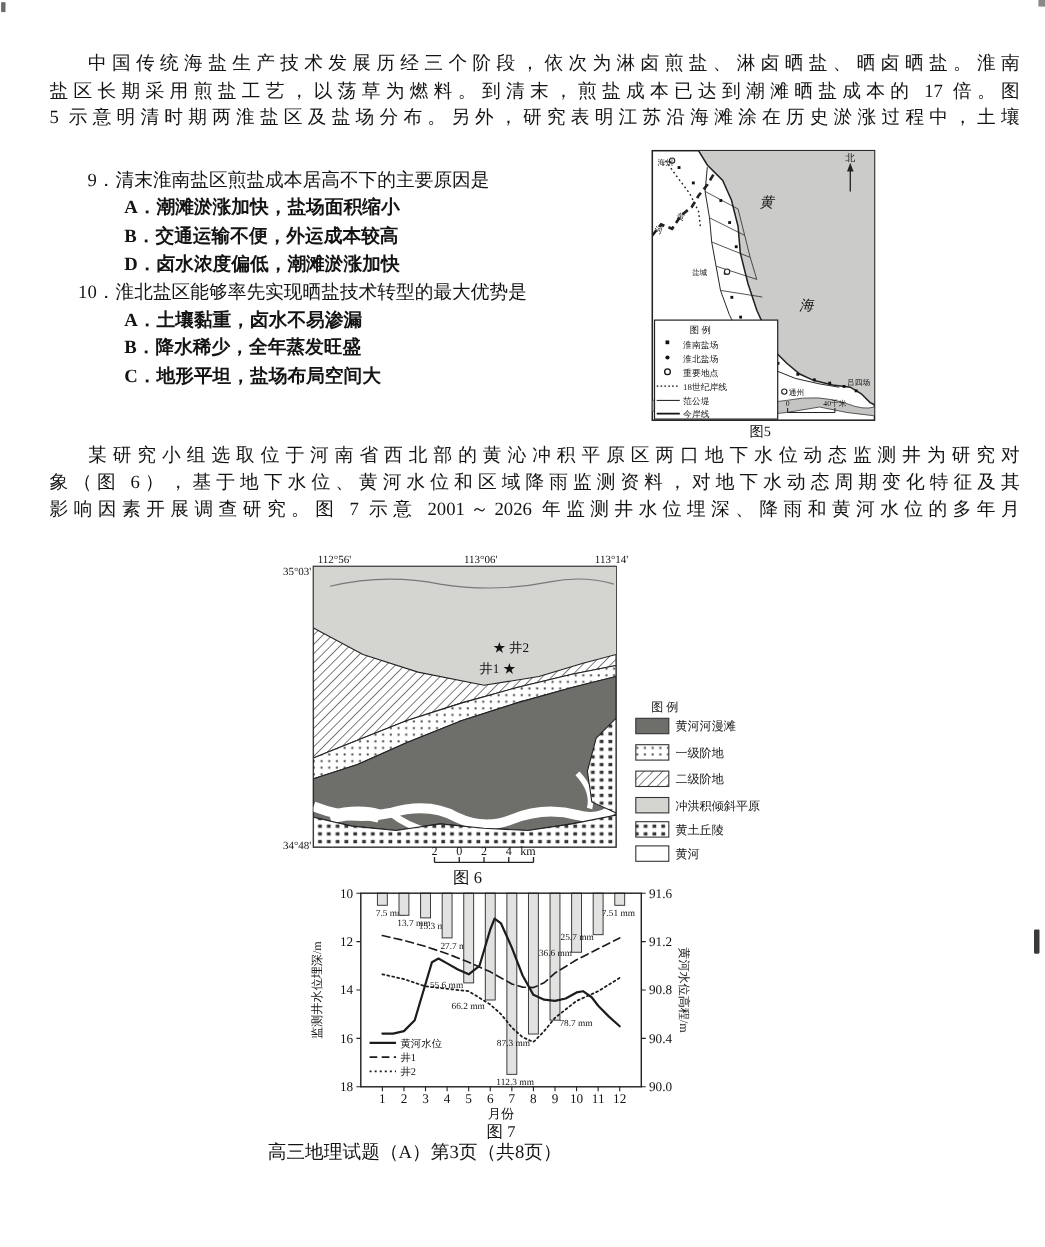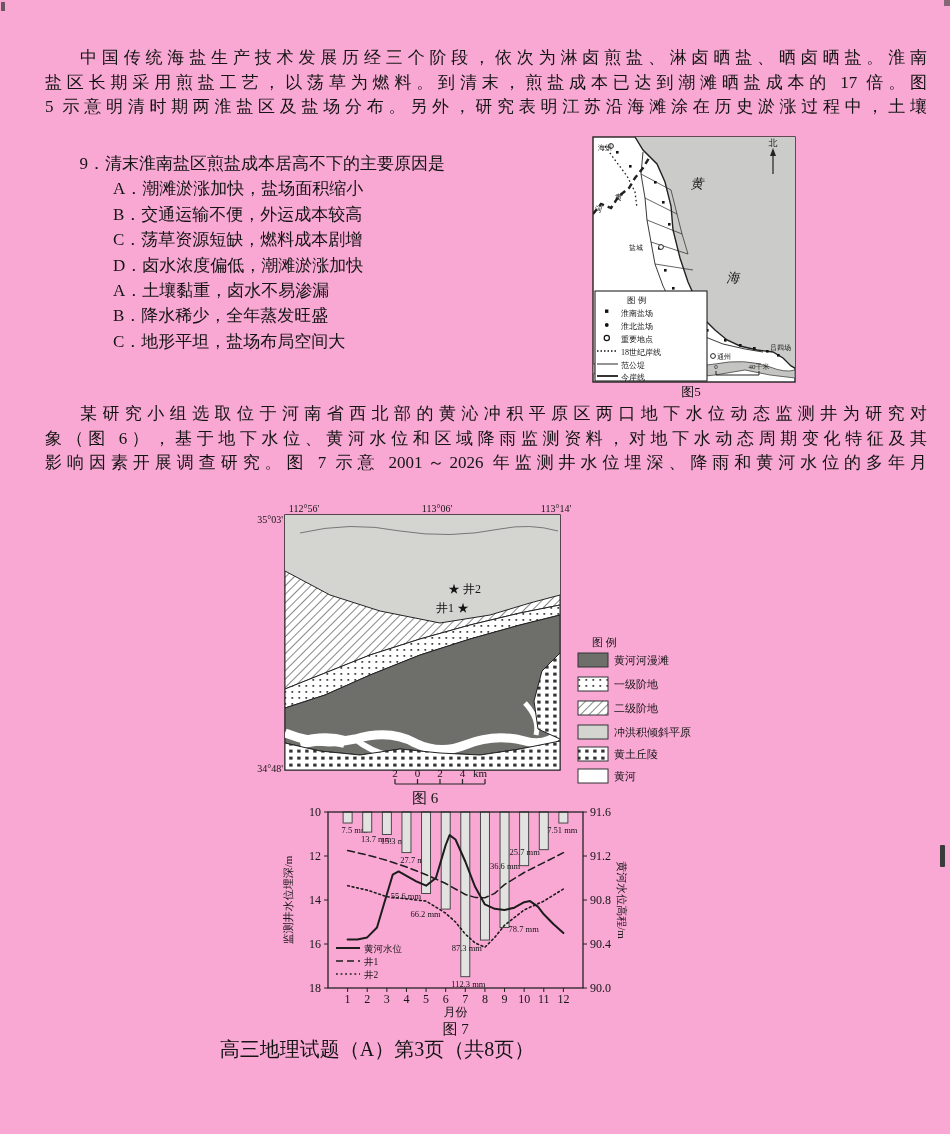--- a/index.html
+++ b/index.html
@@ -1,28 +1,28 @@
 <!DOCTYPE html>
 <html><head>
 <meta charset="utf-8">
 <style>
   html,body{margin:0;padding:0;background:#e8e8e8;}
-  #page{position:relative;width:950px;height:1134px;background:#f9a8d4;overflow:hidden;
+  #page{position:relative;width:950px;height:1134px;background:#ffffff;overflow:hidden;
         font-family:"Liberation Serif", serif;color:#141414;}
   .pblock{position:absolute;}
   .pline{font-size:17px;line-height:24.6px;text-align:justify;white-space:nowrap;}
   .pline.just{text-align-last:justify;text-justify:inter-character;white-space:normal;}
   .pline.first{text-indent:35px;}
   .qline{display:flex;font-size:17px;line-height:25.4px;}
   .qnum{width:60px;text-align:right;flex:0 0 60px;}
-  .opt{font-size:17px;line-height:25.4px;margin-left:68px;}
+  .opt{font-size:17px;line-height:25.4px;margin-left:68px;font-weight:bold;}
   .figure{position:absolute;}
   svg text{font-family:"Liberation Serif", serif;fill:#141414;}
   #footer{position:absolute;top:1036px;left:0;width:754px;text-align:center;
-          font-size:20px;}
+          font-size:17px;}
   .artifact{position:absolute;background:#3a3a3a;}
 </style>
 </head>
 <body>
 
 <div id="page">
 
   <div class="artifact" style="left:1px;top:2px;width:4px;height:9px;opacity:.75;"></div>
   <div class="artifact" style="left:944px;top:0;width:6px;height:6px;opacity:.6;"></div>
   <div class="artifact" style="left:940px;top:845px;width:5px;height:22px;border-radius:1px;"></div>
@@ -33,22 +33,25 @@
     <div class="pline just">5 示意明清时期两淮盐区及盐场分布。另外，研究表明江苏沿海滩涂在历史淤涨过程中，土壤</div>
   </div>
 
   <div class="pblock" style="top:151px;left:45px;width:545px;">
     <div class="qline">
       <span class="qnum">9．</span>
       <span>清末淮南盐区煎盐成本居高不下的主要原因是</span>
     </div>
     <div class="opt">A．潮滩淤涨加快，盐场面积缩小</div>
     <div class="opt">B．交通运输不便，外运成本较高</div>
-    <div class="opt">C．荡草资源短缺，燃料成本剧增</div>
     <div class="opt">D．卤水浓度偏低，潮滩淤涨加快</div>
+    <div class="qline">
+      <span class="qnum">10．</span>
+      <span>淮北盐区能够率先实现晒盐技术转型的最大优势是</span>
+    </div>
     <div class="opt">A．土壤黏重，卤水不易渗漏</div>
     <div class="opt">B．降水稀少，全年蒸发旺盛</div>
     <div class="opt">C．地形平坦，盐场布局空间大</div>
   </div>
 
   <div class="figure" style="top:130px;left:585px;">
     <svg width="235" height="272" viewBox="0 0 235 272">
       <defs>
         <clipPath id="f5clip">
             <rect x="8" y="7" width="202" height="245"></rect>

